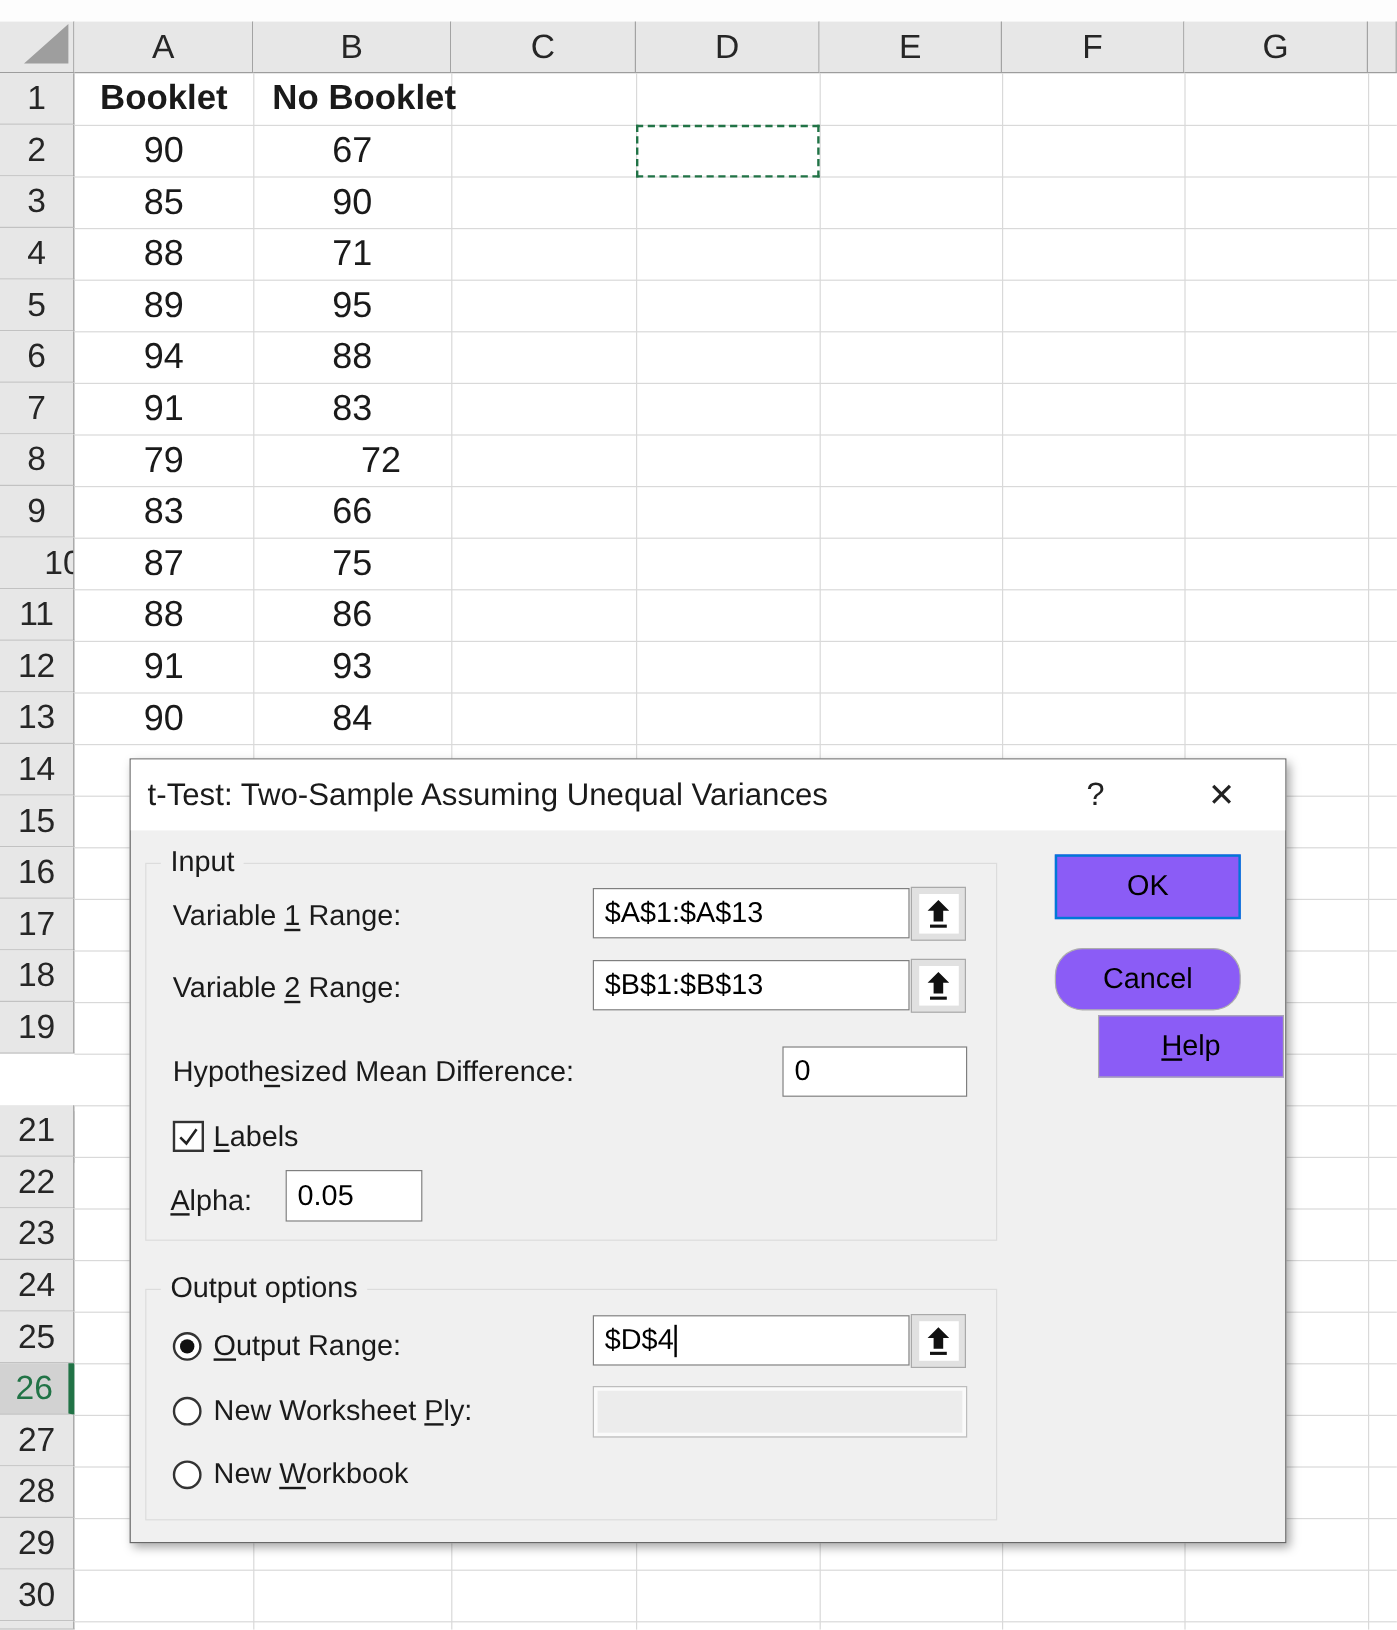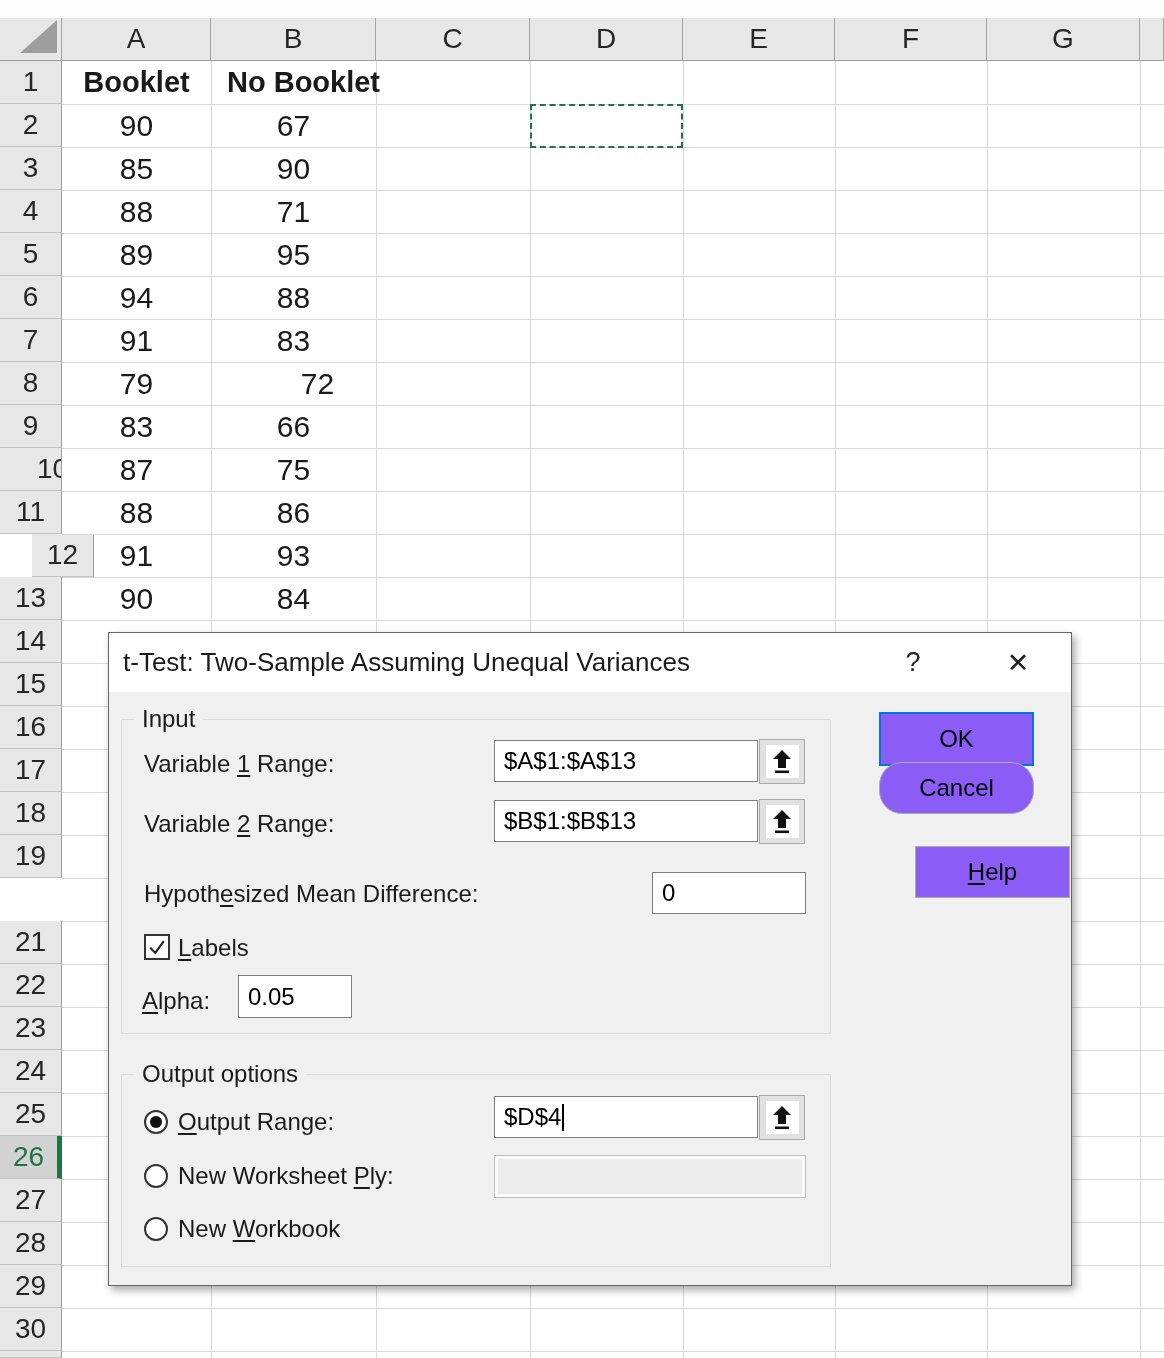--- a/index.html
+++ b/index.html
@@ -60,21 +60,21 @@
   .checkbox{position:absolute;width:26px;height:26px;background:#fff;border:2px solid #333;
     box-sizing:border-box;display:flex;align-items:center;justify-content:center;}
   .radio{position:absolute;width:24px;height:24px;background:#fff;border:2px solid #333;
     border-radius:50%;box-sizing:border-box;}
   .radio.selected::after{content:"";position:absolute;left:4px;top:4px;width:12px;height:12px;
     border-radius:50%;background:#111;}
   .btn{position:absolute;left:770px;width:155px;background:#8b5cf6;border:1px solid #adadad;
     box-sizing:border-box;display:flex;align-items:center;justify-content:center;
     font-size:24px;color:#000;}
   #btn-ok{top:79px;height:54px;border:2px solid #0078d7;}
-  #btn-cancel{top:129px;height:52px;border-radius:23px;}
+  #btn-cancel{top:157px;height:52px;border-radius:23px;}
   #btn-help{top:213px;height:52px;margin-left:36px;}
 </style>
 </head>
 <body>
 
 <div id="sheet">
   <div id="topstrip"></div>
   <div id="corner">
     <div id="tri"></div>
   </div>
@@ -91,21 +91,21 @@
       <div class="rh" style="top: 104px; height: 43px;">2</div>
       <div class="rh" style="top: 147px; height: 43px;">3</div>
       <div class="rh" style="top: 190px; height: 43px;">4</div>
       <div class="rh" style="top: 233px; height: 43px;">5</div>
       <div class="rh" style="top: 276px; height: 43px;">6</div>
       <div class="rh" style="top: 319px; height: 43px;">7</div>
       <div class="rh" style="top: 362px; height: 43px;">8</div>
       <div class="rh" style="top: 405px; height: 43px;">9</div>
       <div class="rh" style="top: 448px; height: 43px; padding-left: 44px;">10</div>
       <div class="rh" style="top: 491px; height: 43px;">11</div>
-      <div class="rh" style="top: 534px; height: 43px; margin-left: 32px;">12</div>
+      <div class="rh" style="top: 534px; height: 43px;">12</div>
       <div class="rh" style="top: 577px; height: 43px;">13</div>
       <div class="rh" style="top: 620px; height: 43px;">14</div>
       <div class="rh" style="top: 663px; height: 43px;">15</div>
       <div class="rh" style="top: 706px; height: 43px;">16</div>
       <div class="rh" style="top: 749px; height: 43px;">17</div>
       <div class="rh" style="top: 792px; height: 43px;">18</div>
       <div class="rh" style="top: 835px; height: 43px;">19</div>
       <div class="rh" style="top: 926px; height: 43px; text-decoration: underline;">20</div>
       <div class="rh" style="top: 921px; height: 43px;">21</div>
       <div class="rh" style="top: 964px; height: 43px;">22</div>

